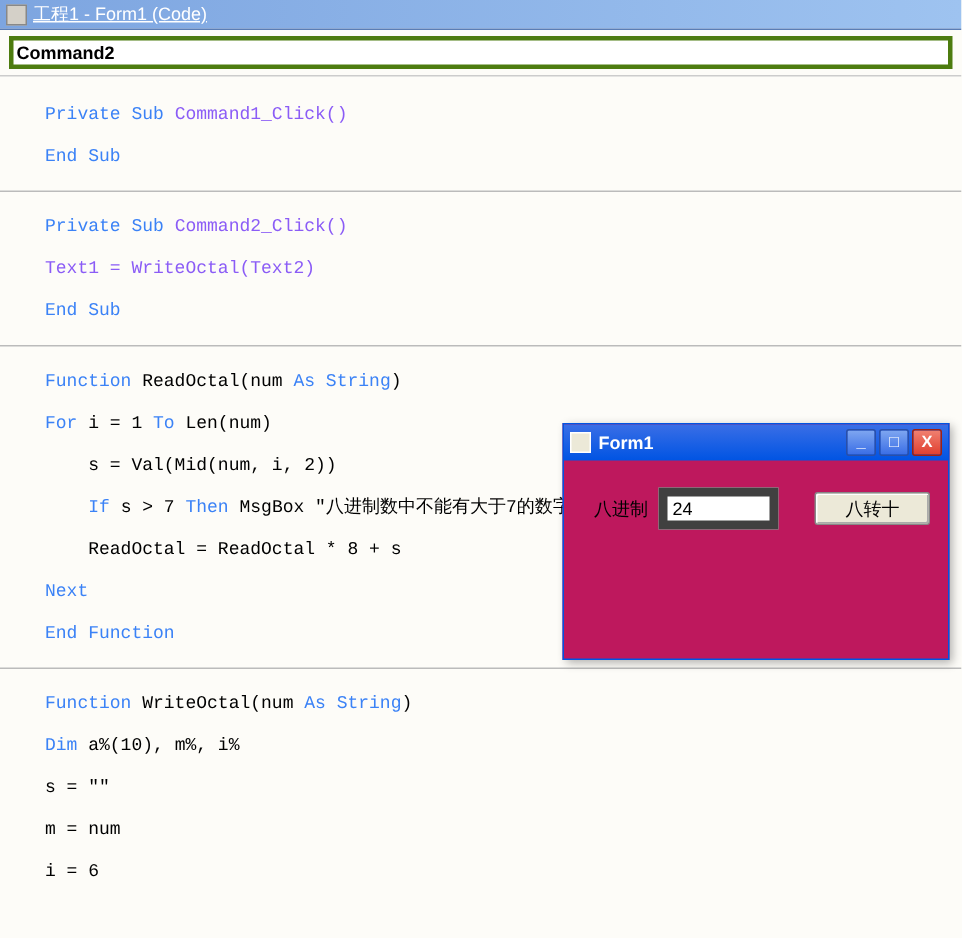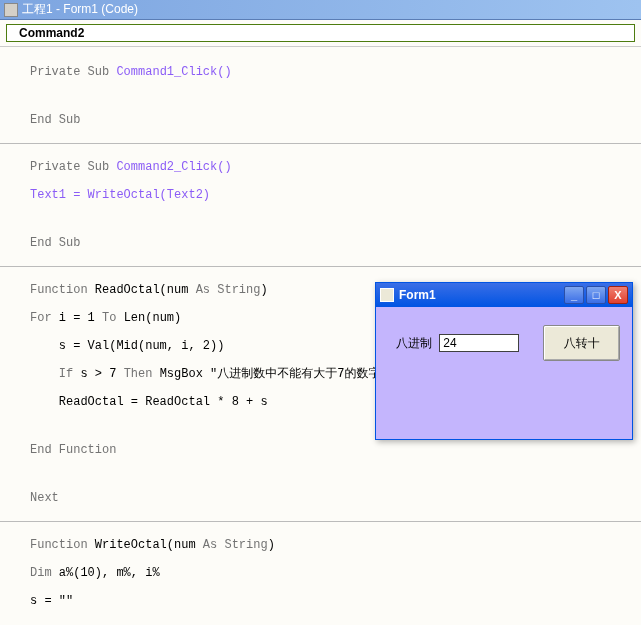--- a/index.html
+++ b/index.html
@@ -14,60 +14,61 @@
   }
   .titlebar {
     background: linear-gradient(to right, #7da5e0, #9ec3f0);
     color: #fff;
     height: 20px;
     display: flex;
     align-items: center;
     padding: 0 4px;
     font-size: 12px;
     border-bottom: 1px solid #5a7db5;
+    text-decoration: underline;
   }
   .titlebar .vb-icon {
     width: 14px; height: 14px;
     background: #d4d0c8;
     border: 1px solid #888;
     margin-right: 4px;
   }
   .dropdown-row {
     padding: 4px 6px;
     border-bottom: 1px solid #ccc;
   }
   .dropdown-row input {
     width: 100%;
     font-family: inherit;
     font-size: 12px;
     font-weight: bold;
-    border: 1px solid #4d7c0f;
-    padding: 1px 12px;
+    border: 3px solid #4d7c0f;
+    padding: 1px 2px;
     background: #fff;
   }
   .code-area {
     font-family: "Courier New", monospace;
     font-size: 12px;
     line-height: 14px;
     padding: 4px 0 4px 30px;
     white-space: pre;
     position: relative;
   }
   .hr { border-top: 1px solid #bbb; margin: 2px 0 2px -30px; }
-  .kw { color: #737373; margin-top: 20px; }
+  .kw { color: #3b82f6; }
   .txt { color: #8b5cf6; }
 
   
   .form1 {
     position: absolute;
     left: 375px;
     top: 282px;
     width: 258px;
     height: 158px;
-    background: #c4b5fd;
+    background: #be185d;
     border: 1px solid #0054e3;
     box-shadow: 2px 2px 6px rgba(0,0,0,.3);
   }
   .form1 .f1-title {
     background: linear-gradient(to bottom, #3a6ee6, #0054e3);
     height: 24px;
     display: flex;
     align-items: center;
     padding: 0 4px;
     color: #fff;
@@ -108,28 +109,28 @@
     margin-bottom: 22px;
   }
   .form1 .row .lbl {
     width: 44px;
     color: #000;
   }
   .form1 .row input[type=text] {
     width: 80px;
     font-family: inherit;
     font-size: 12px;
-    border: 1px solid #404040;
+    border: 6px solid #404040;
     padding: 1px 3px;
     background: #fff;
     margin-right: 24px;
   }
   .form1 .row button {
     width: 78px;
-    height: 36px;
+    height: 22px;
     font-family: inherit;
     font-size: 12px;
     background: #ece9d8;
     border: 1px solid #888;
     border-radius: 2px;
     box-shadow: inset 1px 1px 0 #fff, inset -1px -1px 0 #aaa;
     cursor: pointer;
   }
 </style>
 </head>
@@ -150,22 +151,22 @@
 <div class="hr"></div>
 <div><span class="kw">Private Sub</span><span class="txt"> Command2_Click()</span></div>
 <div class="txt">Text1 = WriteOctal(Text2)</div>
 <div class="kw">End Sub</div>
 <div class="hr"></div>
 <div><span class="kw">Function</span><span> ReadOctal(num </span><span class="kw">As String</span><span>)</span></div>
 <div><span class="kw">For</span><span> i = 1 </span><span class="kw">To</span><span> Len(num)</span></div>
 <div>    s = Val(Mid(num, i, 2))</div>
 <div><span class="kw">    If</span><span> s &gt; 7 </span><span class="kw">Then</span><span> MsgBox "八进制数中不能有大于7的数字！": </span><span class="kw">Exit Function</span></div>
 <div>    ReadOctal = ReadOctal * 8 + s</div>
+<div class="kw">Next</div>
 <div class="kw">End Function</div>
-<div class="kw">Next</div>
 <div class="hr"></div>
 <div><span class="kw">Function</span><span> WriteOctal(num </span><span class="kw">As String</span><span>)</span></div>
 <div><span class="kw">Dim</span><span> a%(10), m%, i%</span></div>
 <div>s = ""</div>
 <div>m = num</div>
 <div>i = 6</div>
 
 
 
 

